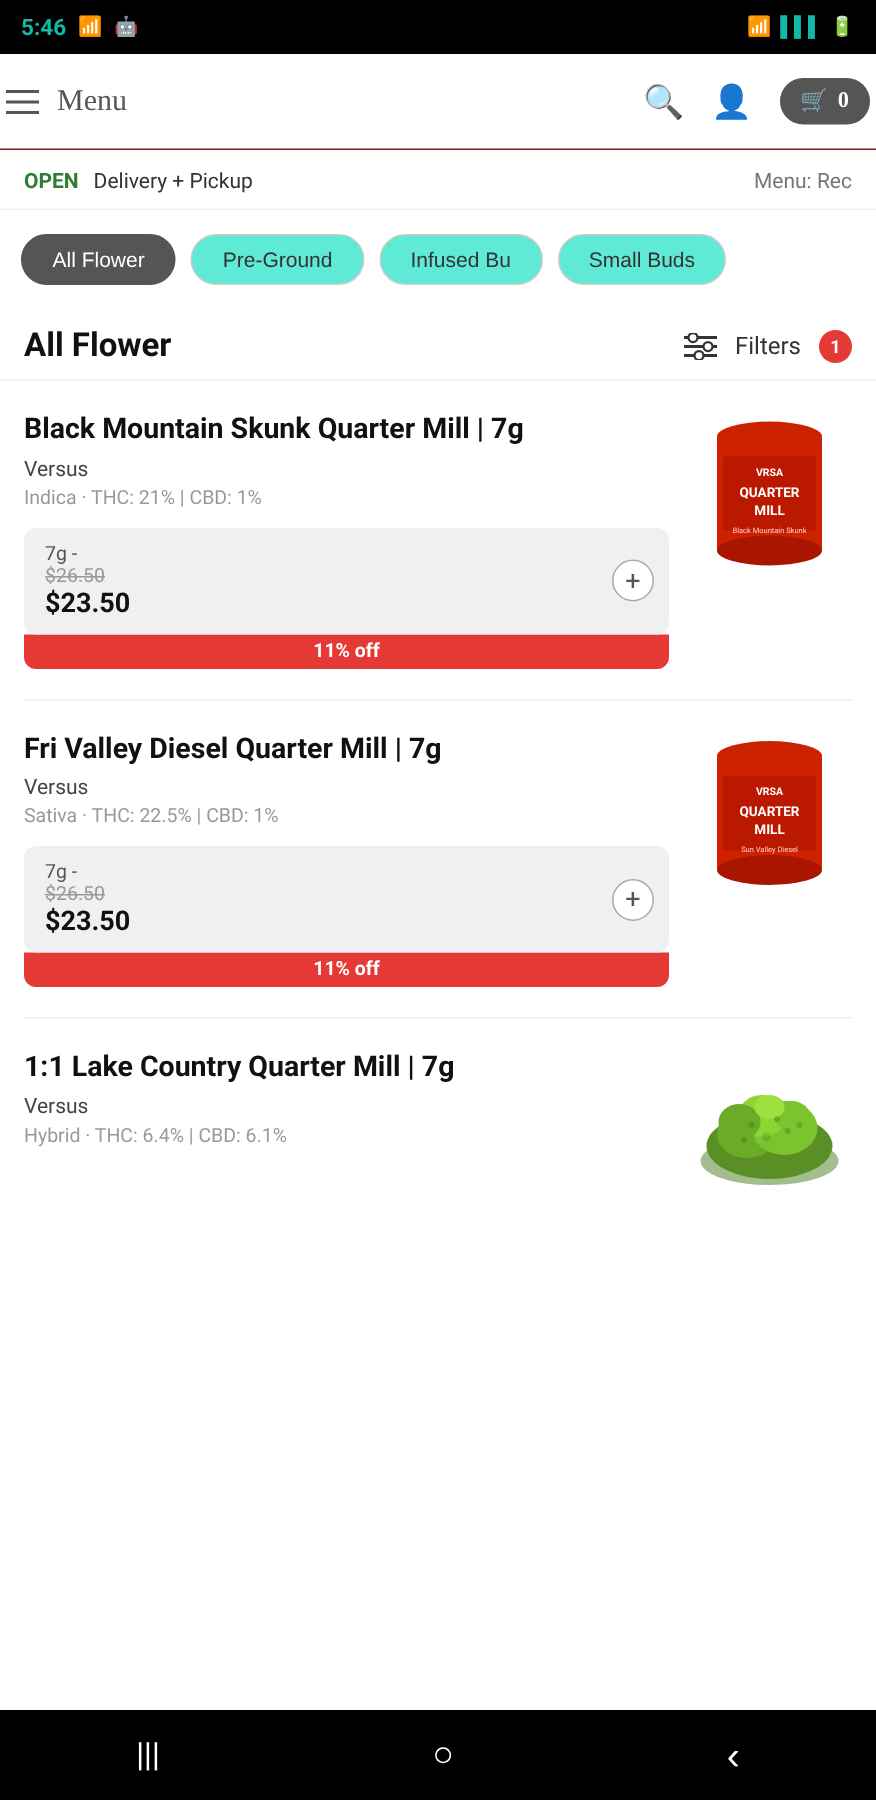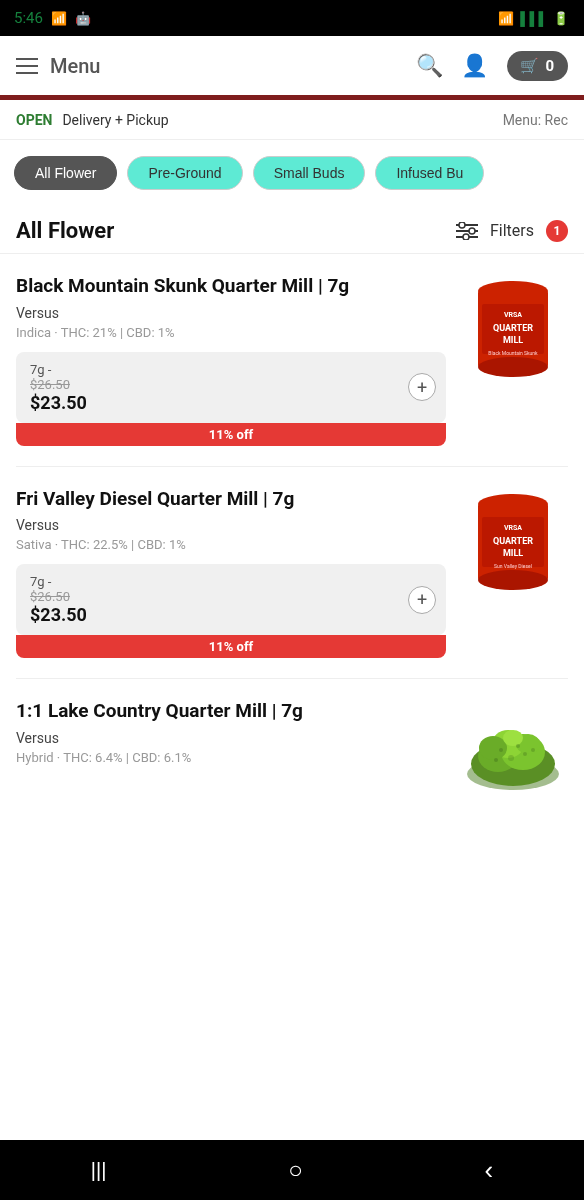--- a/index.html
+++ b/index.html
@@ -8,41 +8,42 @@
       font-family: -apple-system, BlinkMacSystemFont, 'Segoe UI', Roboto, sans-serif;
       background: #fff;
       width: 584px;
       min-height: 1200px;
       overflow-x: hidden;
     }
 
     
     .status-bar {
       background: #000;
-      color: #15803d;
+      color: #14b8a6;
       height: 36px;
       display: flex;
       align-items: center;
       justify-content: space-between;
       padding: 0 14px;
       font-size: 15px;
-      font-weight: 400;
+      font-weight: 700;
     }
     .status-bar-left { display: flex; align-items: center; gap: 8px; }
     .status-bar-right { display: flex; align-items: center; gap: 6px; }
 
     
     .nav-bar {
       background: #fff;
       height: 64px;
       display: flex;
       align-items: center;
       justify-content: space-between;
-      padding: 0 16px;
-      border-bottom: 5px solid #7f1d1d;
+      padding: 0 4px;
+      border-bottom: 1px solid #7f1d1d;
+      font-family: Liberation Serif, serif;
     }
     .nav-left { display: flex; align-items: center; gap: 12px; }
     .nav-menu-icon { display: flex; flex-direction: column; gap: 5px; cursor: pointer; }
     .nav-menu-icon span { display: block; width: 22px; height: 2px; background: #555; }
     .nav-title { font-size: 20px; font-weight: 500; color: #555; }
     .nav-right { display: flex; align-items: center; gap: 18px; }
     .nav-icon { cursor: pointer; color: #555; font-size: 22px; }
     .cart-btn {
       background: #555;
       border-radius: 20px;
@@ -288,22 +289,22 @@
     <span class="menu-rec">
       <span>Menu:</span>
       <span>Rec</span>
     </span>
   </div>
 </div>
 
 <div class="category-tabs">
   <button class="tab-btn active">All Flower</button>
   <button class="tab-btn">Pre-Ground</button>
+  <button class="tab-btn">Infused Bu</button>
   <button class="tab-btn">Small Buds</button>
-  <button class="tab-btn">Infused Bu</button>
 </div>
 
 <div class="page-header">
   <h1 class="page-title">All Flower</h1>
   <div class="filters-btn">
     <svg width="22" height="18" viewBox="0 0 22 18">
       <line x1="0" y1="3" x2="22" y2="3" stroke="#333" stroke-width="2"></line>
       <line x1="0" y1="9" x2="22" y2="9" stroke="#333" stroke-width="2"></line>
       <line x1="0" y1="15" x2="22" y2="15" stroke="#333" stroke-width="2"></line>
       <circle cx="6" cy="3" r="3" fill="#fff" stroke="#333" stroke-width="1.5"></circle>

